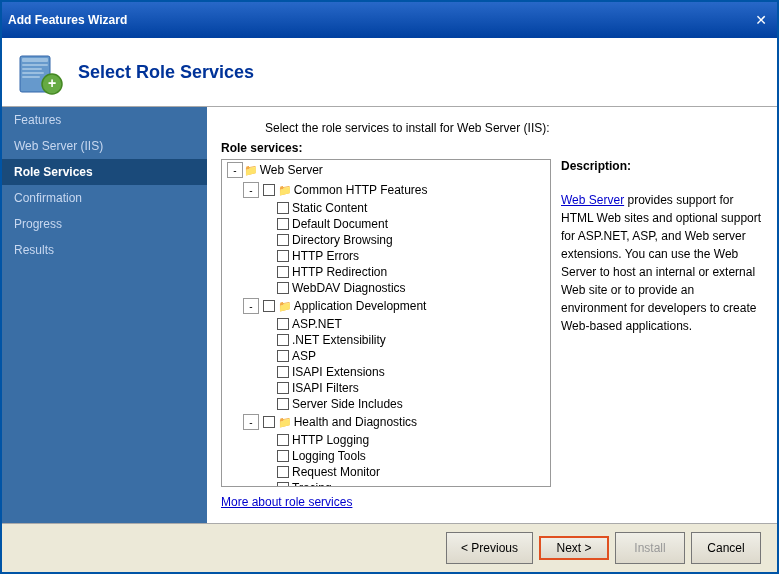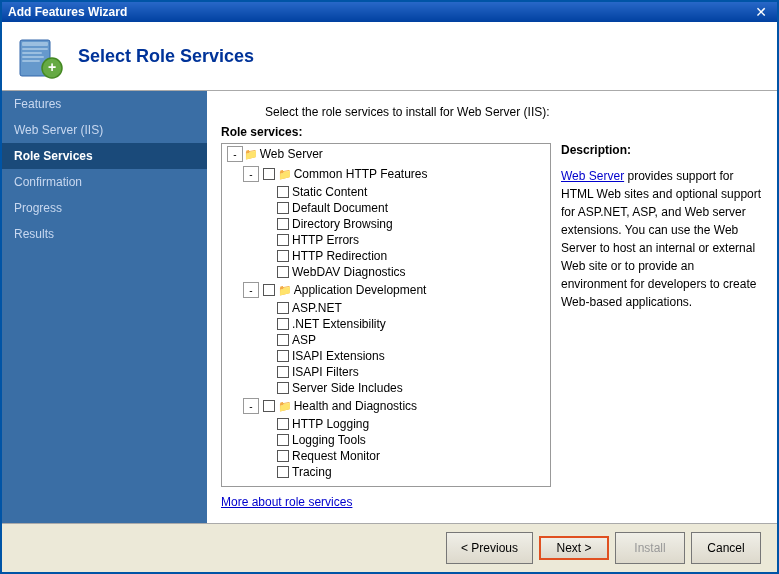--- a/index.html
+++ b/index.html
@@ -1,20 +1,20 @@
 <!DOCTYPE html>
 <html><head>
   <meta charset="utf-8">
   <style>
     * { box-sizing: border-box; margin: 0; padding: 0; }
     body { font-family: 'Segoe UI', Tahoma, sans-serif; font-size: 12px; background: #ece9d8; }
 
     .window { width: 779px; height: 574px; background: #ece9d8; border: 2px solid #0054a6; display: flex; flex-direction: column; }
 
-    .title-bar { background: linear-gradient(to bottom, #2868c8, #0040a0); color: white; padding: 4px 6px; display: flex; align-items: center; justify-content: space-between; height: 20px; }
+    .title-bar { background: linear-gradient(to bottom, #2868c8, #0040a0); color: white; padding: 4px 6px; display: flex; align-items: center; justify-content: space-between; height: 36px; }
     .title-bar-left { display: flex; align-items: center; gap: 6px; font-size: 12px; font-weight: bold; }
     .title-bar-close { color: white; font-size: 14px; cursor: pointer; background: none; border: none; padding: 0 4px; }
 
     .wizard-header { background: white; padding: 10px 14px; display: flex; align-items: center; gap: 14px; border-bottom: 1px solid #aaa; }
     .wizard-header-icon { width: 48px; height: 48px; }
     .wizard-title { font-size: 18px; font-weight: bold; color: #003399; }
 
     .wizard-body { display: flex; flex: 1; overflow: hidden; }
 
     .sidebar { width: 205px; background: #3a6ea5; color: white; padding: 0; display: flex; flex-direction: column; }
@@ -32,21 +32,21 @@
     .tree-container { width: 330px; border: 1px solid #999; background: white; overflow-y: auto; flex-shrink: 0; }
 
     .tree-item { display: flex; align-items: center; padding: 1px 0; cursor: default; white-space: nowrap; }
     .expand-btn { width: 16px; height: 16px; border: 1px solid #999; background: white; display: inline-flex; align-items: center; justify-content: center; font-size: 10px; margin: 1px; cursor: pointer; flex-shrink: 0; }
     .spacer { width: 16px; display: inline-block; flex-shrink: 0; }
     .checkbox { width: 12px; height: 12px; border: 1px solid #555; background: white; display: inline-block; margin: 0 3px; flex-shrink: 0; }
     .folder-icon { font-size: 11px; margin-right: 2px; }
     .tree-label { font-size: 12px; }
 
     .description-panel { flex: 1; }
-    .description-title { font-weight: bold; font-size: 12px; margin-bottom: 10px; }
+    .description-title { font-weight: bold; font-size: 12px; margin-bottom: 18px; }
     .description-link { color: #0000cc; text-decoration: underline; cursor: pointer; font-size: 12px; }
     .description-text { font-size: 12px; line-height: 1.5; }
 
     .more-link { color: #0000cc; text-decoration: underline; cursor: pointer; font-size: 12px; margin-top: 8px; display: inline-block; }
 
     .footer { background: #ece9d8; border-top: 1px solid #aaa; padding: 8px 16px; display: flex; justify-content: flex-end; align-items: center; gap: 6px; }
     .btn { padding: 8px 14px; font-size: 12px; border: 1px solid #777; background: linear-gradient(to bottom, #f0efe8, #ddd9cc); cursor: pointer; min-width: 70px; }
     .btn-default { border: 2px solid #e05020; padding: 3px 0; }
     .btn-disabled { color: #999; cursor: default; }
 

